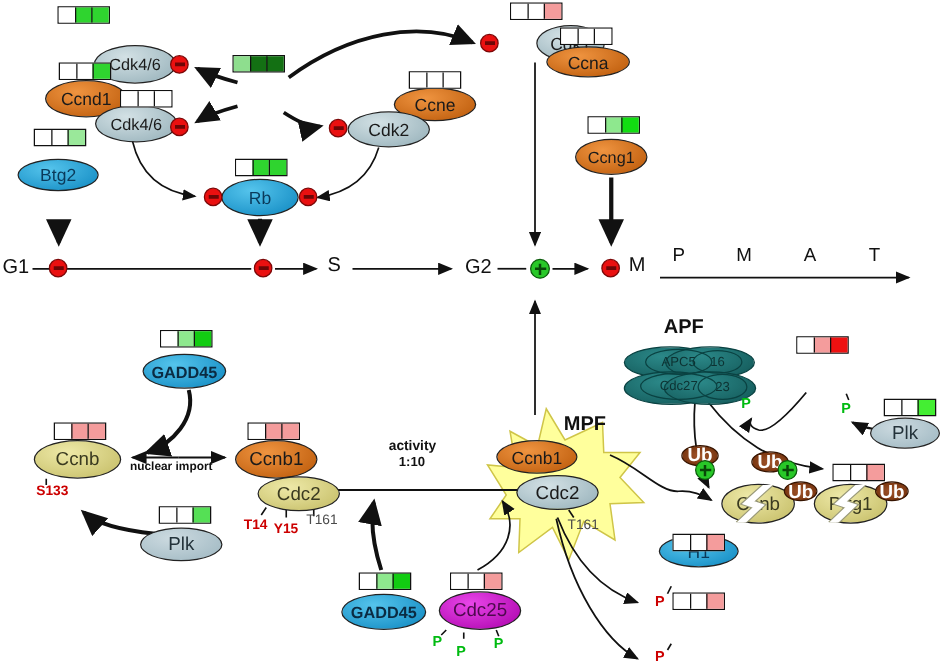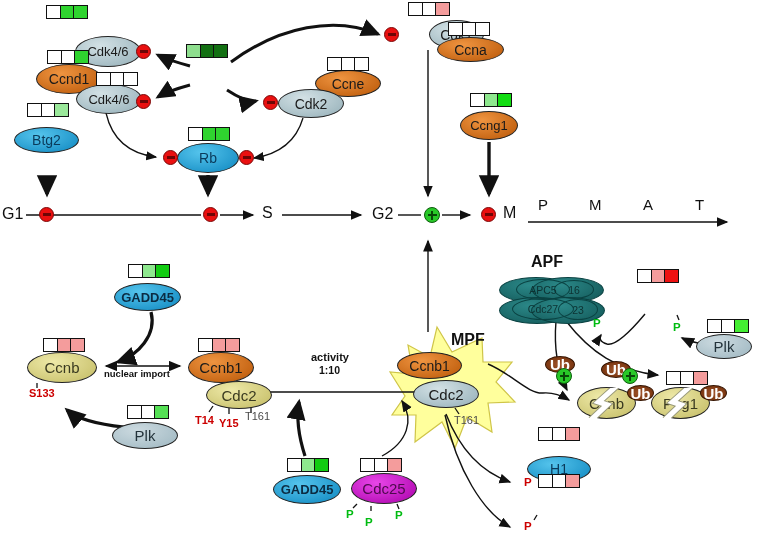--- a/index.html
+++ b/index.html
@@ -164,21 +164,21 @@
     </svg>
   </div>
   <div class="node khaki f15" style="left:651px;top:387px;width:59px;height:32px;">
     <span>Pttg1</span>
     <svg class="crack" viewBox="0 0 59 32">
       <path d="M40 -2 L21 15 L30 18 L13 34" stroke="#9a9a7a" stroke-width="7.5" fill="none"></path>
       <path d="M40 -2 L21 15 L30 18 L13 34" stroke="#ffffff" stroke-width="5.5" fill="none"></path>
     </svg>
   </div>
 
-  <div class="node blue" style="left:527px;top:428px;width:64px;height:26px;margin-top:28px;">H1</div>
+  <div class="node blue" style="left:527px;top:428px;width:64px;height:26px;">H1</div>
 
   <div class="ub" style="left:545px;top:356px;width:28px;height:15px;">Ub</div>
   <div class="ub" style="left:601px;top:361px;width:28px;height:15px;">Ub</div>
   <div class="ub" style="left:627px;top:385px;width:25px;height:14px;">Ub</div>
   <div class="ub" style="left:700px;top:385px;width:25px;height:14px;">Ub</div>
 
   <div class="ebox" style="left:46px;top:5px;">
       <span class="cell" style="background: rgb(255, 255, 255);"></span>
       <span class="cell" style="background: rgb(47, 212, 47);"></span>
       <span class="cell" style="background: rgb(47, 212, 47);"></span>

